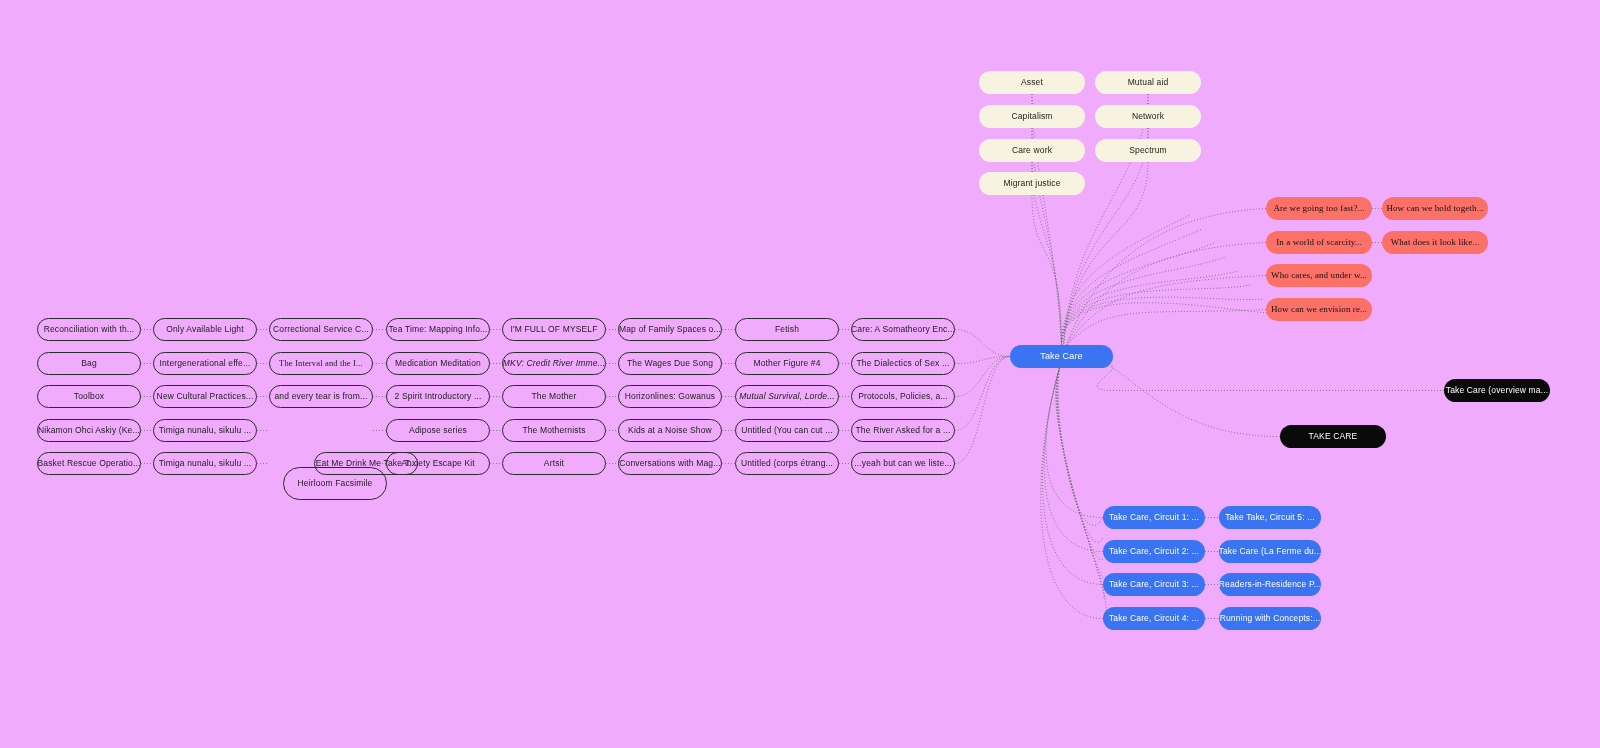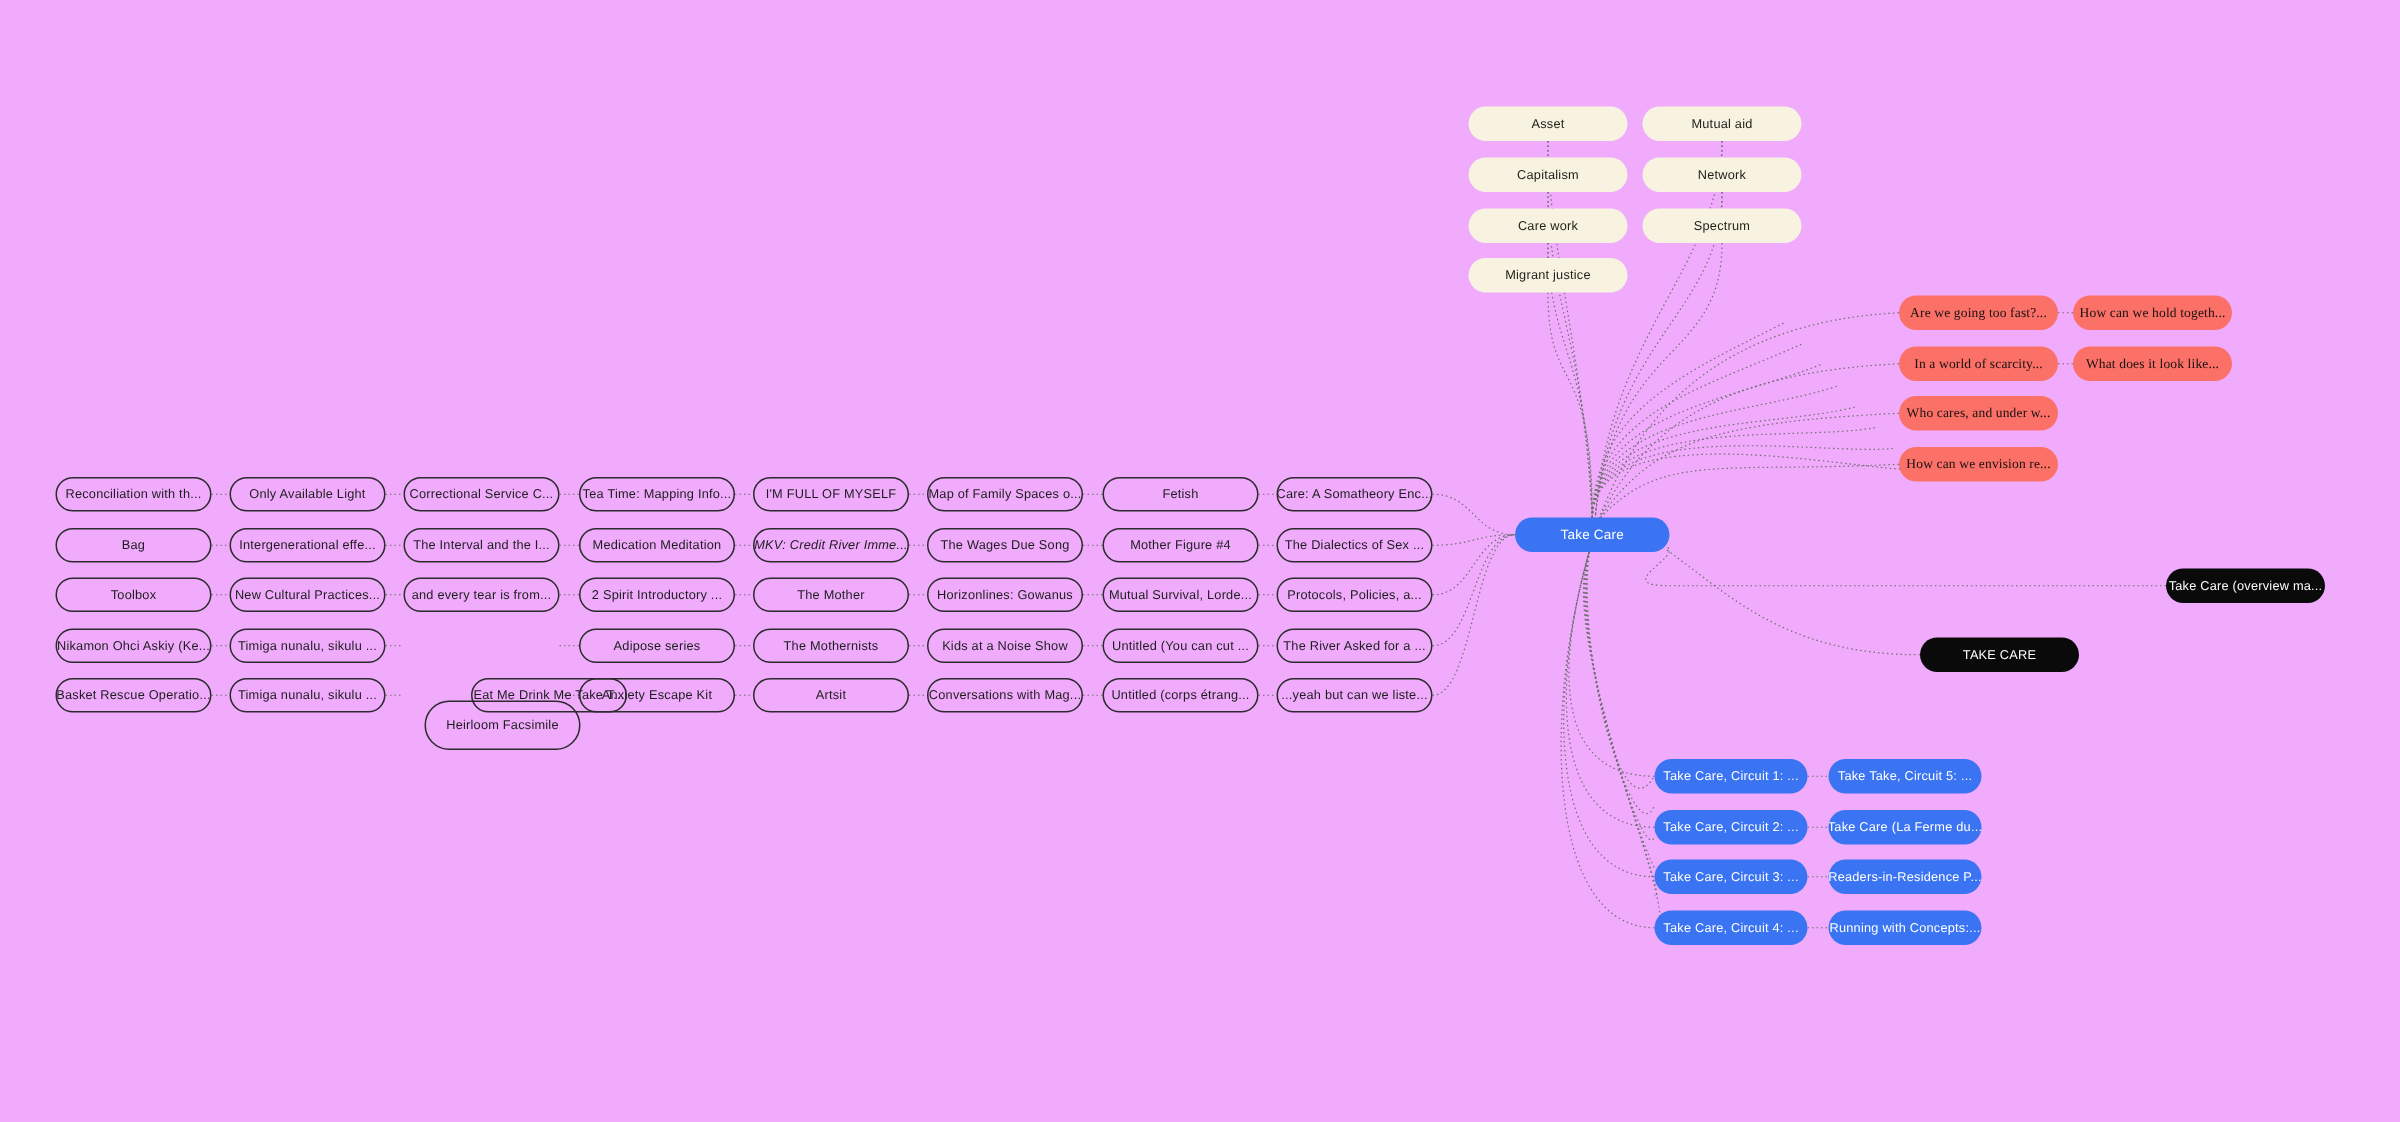--- a/index.html
+++ b/index.html
@@ -233,21 +233,21 @@
     </div>
     <div class="node outline" style="left: 153px; top: 419px; width: 104px; height: 23px;">
       <span>Timiga nunalu, sikulu ...</span>
     </div>
     <div class="node outline" style="left: 153px; top: 452px; width: 104px; height: 23px;">
       <span>Timiga nunalu, sikulu ...</span>
     </div>
     <div class="node outline" style="left: 269px; top: 318px; width: 104px; height: 23px;">
       <span>Correctional Service C...</span>
     </div>
-    <div class="node outline" style="left: 269px; top: 352px; width: 104px; height: 23px;">
+    <div class="node outline" style="left: 269px; top: 352px; width: 104px; height: 23px; font-family: Liberation Serif, serif;">
       <span>The Interval and the I...</span>
     </div>
     <div class="node outline" style="left: 269px; top: 385px; width: 104px; height: 23px;">
       <span>and every tear is from...</span>
     </div>
     <div class="node outline" style="left: 283px; top: 419px; width: 104px; height: 33px; margin-top: 48px;">
       <span>Heirloom Facsimile</span>
     </div>
     <div class="node outline" style="left: 282px; top: 452px; width: 104px; height: 23px; margin-left: 32px;">
       <span>Eat Me Drink Me Take T...</span>
@@ -296,21 +296,21 @@
     </div>
     <div class="node outline" style="left: 618px; top: 452px; width: 104px; height: 23px;">
       <span>Conversations with Mag...</span>
     </div>
     <div class="node outline" style="left: 735px; top: 318px; width: 104px; height: 23px;">
       <span>Fetish</span>
     </div>
     <div class="node outline" style="left: 735px; top: 352px; width: 104px; height: 23px;">
       <span>Mother Figure #4</span>
     </div>
-    <div class="node outline" style="left: 735px; top: 385px; width: 104px; height: 23px;">
+    <div class="node outline" style="left: 735px; top: 385px; width: 104px; height: 23px; font-style: italic;">
       <span>Mutual Survival, Lorde...</span>
     </div>
     <div class="node outline" style="left: 735px; top: 419px; width: 104px; height: 23px;">
       <span>Untitled (You can cut ...</span>
     </div>
     <div class="node outline" style="left: 735px; top: 452px; width: 104px; height: 23px;">
       <span>Untitled (corps étrang...</span>
     </div>
     <div class="node outline" style="left: 851px; top: 318px; width: 104px; height: 23px;">
       <span>Care: A Somatheory Enc...</span>

